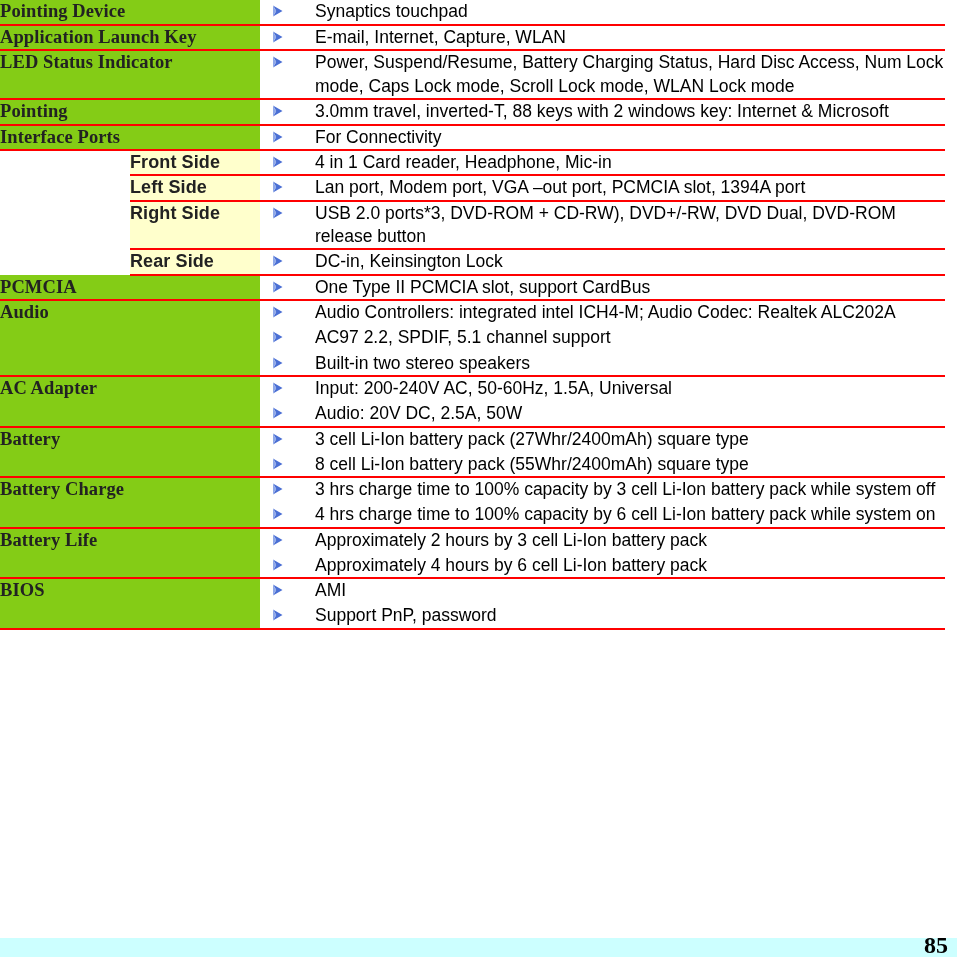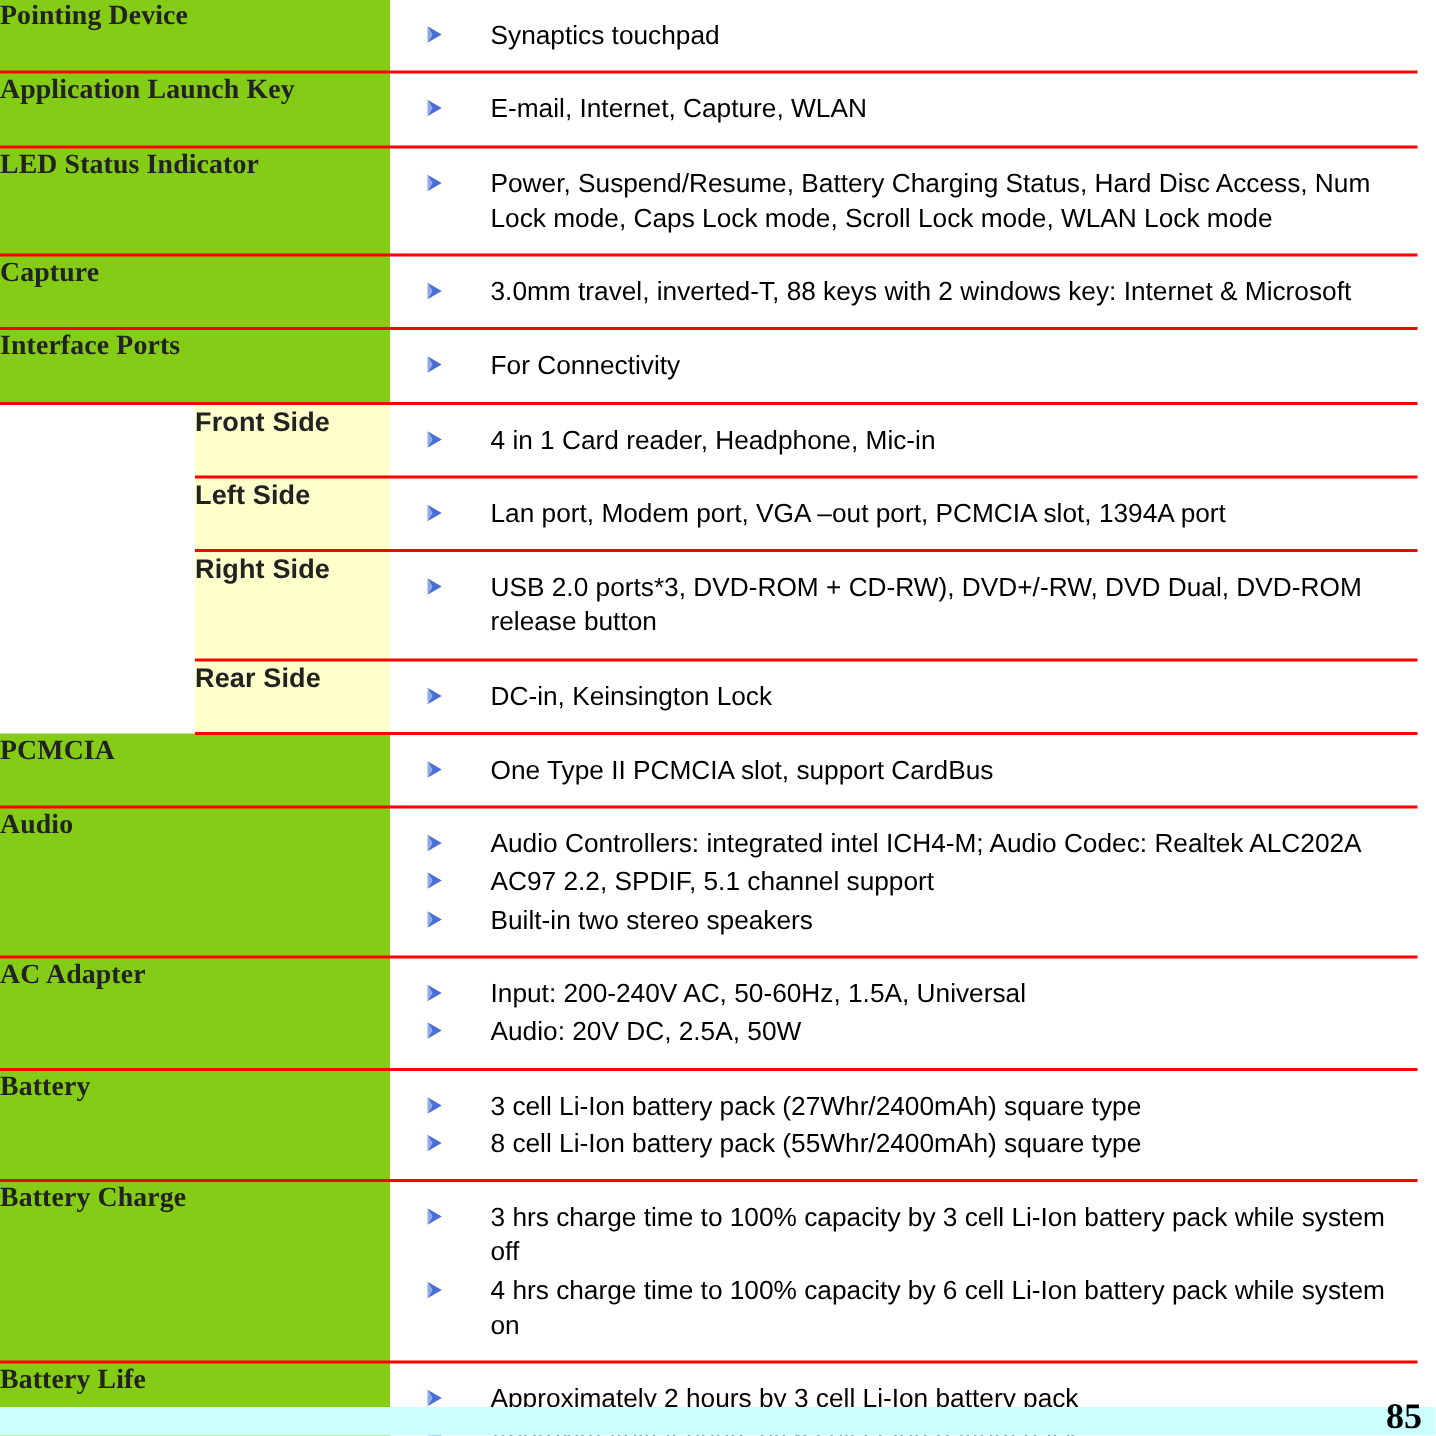--- a/index.html
+++ b/index.html
@@ -71,21 +71,21 @@
 
   
   td.value-cell {
     background: #ffffff;
     padding: 3px 6px 9px 0;
     vertical-align: top;
   }
 
   ul.bullets {
     list-style: none;
-    margin: 12px;
+    margin: 0;
     padding: 0;
   }
   ul.bullets li {
     position: relative;
     padding-left: 55px;
     font-size: 17.5px;
     line-height: 1.33;
     margin: 0 0 2px 0;
     color: #000000;
   }
@@ -161,21 +161,21 @@
               <li><span class="bullet-arrow">
                   <svg width="14" height="14" viewBox="0 0 14 14" aria-hidden="true">
                     <path d="M2 1.5 L11.5 7 L2 12.5 L5.2 7 Z" fill="#4a6fd4"></path>
                     <path d="M2 1.5 L5.2 7 L2 12.5 Z" fill="#8fa8e8"></path>
                   </svg>
                 </span><span>Power, Suspend/Resume, Battery Charging Status, Hard Disc Access, Num Lock mode, Caps Lock mode, Scroll Lock mode, WLAN Lock mode</span></li>
             </ul>
           </td>
         </tr>
         <tr class="spec-row">
-          <td class="label-cell" colspan="2">Capture</td>
+          <td class="label-cell" colspan="2">Pointing</td>
           <td class="value-cell">
             <ul class="bullets">
               <li><span class="bullet-arrow">
                   <svg width="14" height="14" viewBox="0 0 14 14" aria-hidden="true">
                     <path d="M2 1.5 L11.5 7 L2 12.5 L5.2 7 Z" fill="#4a6fd4"></path>
                     <path d="M2 1.5 L5.2 7 L2 12.5 Z" fill="#8fa8e8"></path>
                   </svg>
                 </span><span>3.0mm travel, inverted-T, 88 keys with 2 windows key: Internet &amp; Microsoft</span></li>
             </ul>
           </td>
@@ -356,19 +356,38 @@
                 </span><span>Approximately 2 hours by 3 cell Li-Ion battery pack</span></li>
               <li><span class="bullet-arrow">
                   <svg width="14" height="14" viewBox="0 0 14 14" aria-hidden="true">
                     <path d="M2 1.5 L11.5 7 L2 12.5 L5.2 7 Z" fill="#4a6fd4"></path>
                     <path d="M2 1.5 L5.2 7 L2 12.5 Z" fill="#8fa8e8"></path>
                   </svg>
                 </span><span>Approximately 4 hours by 6 cell Li-Ion battery pack</span></li>
             </ul>
           </td>
         </tr>
+        <tr class="spec-row">
+          <td class="label-cell" colspan="2">BIOS</td>
+          <td class="value-cell">
+            <ul class="bullets">
+              <li><span class="bullet-arrow">
+                  <svg width="14" height="14" viewBox="0 0 14 14" aria-hidden="true">
+                    <path d="M2 1.5 L11.5 7 L2 12.5 L5.2 7 Z" fill="#4a6fd4"></path>
+                    <path d="M2 1.5 L5.2 7 L2 12.5 Z" fill="#8fa8e8"></path>
+                  </svg>
+                </span><span>AMI</span></li>
+              <li><span class="bullet-arrow">
+                  <svg width="14" height="14" viewBox="0 0 14 14" aria-hidden="true">
+                    <path d="M2 1.5 L11.5 7 L2 12.5 L5.2 7 Z" fill="#4a6fd4"></path>
+                    <path d="M2 1.5 L5.2 7 L2 12.5 Z" fill="#8fa8e8"></path>
+                  </svg>
+                </span><span>Support PnP, password</span></li>
+            </ul>
+          </td>
+        </tr>
       </tbody>
   </table>
 
   <div class="footer-band"></div>
   <div class="page-number">85</div>
 
 </div>
 
 </body></html>

